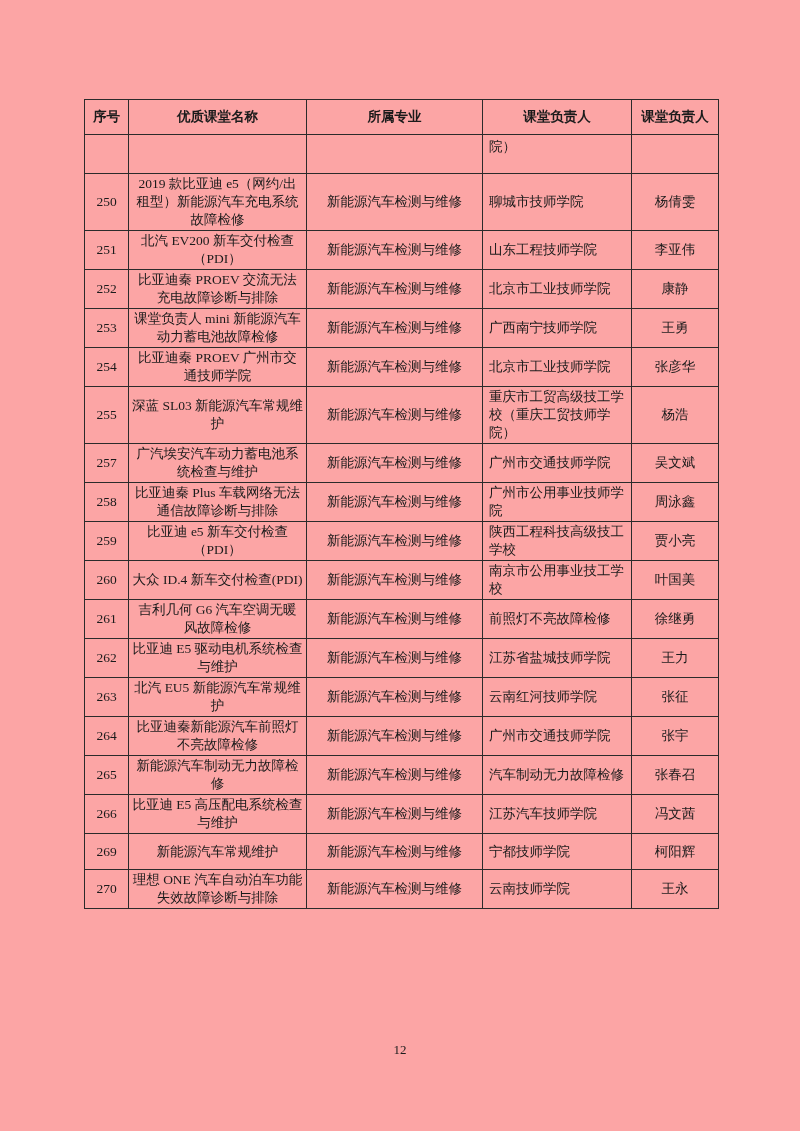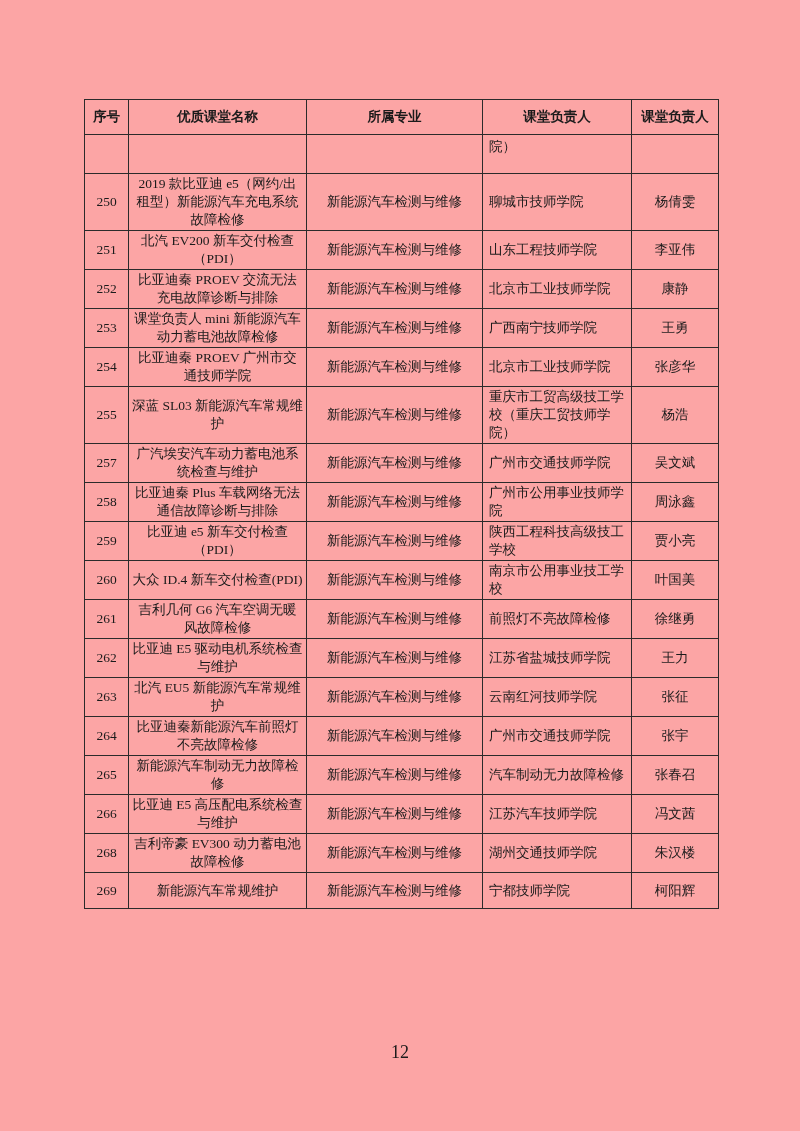--- a/index.html
+++ b/index.html
@@ -53,21 +53,21 @@
   tr.cont-row td.unit {
     vertical-align: top;
     padding-top: 3px;
   }
   .footer {
     position: absolute;
     top: 1042px;
     left: 0;
     width: 100%;
     text-align: center;
-    font-size: 18px;
+    font-size: 13px;
     color: #1b1b1b;
   }
 </style>
 </head>
 <body>
 
 <div class="page">
 
   <div class="table-wrap">
     <table class="course-table">
@@ -219,35 +219,35 @@
 
   <tr>
     <td class="no">266</td>
     <td class="name">比亚迪 E5 高压配电系统检查与维护</td>
     <td class="major">新能源汽车检测与维修</td>
     <td class="unit">江苏汽车技师学院</td>
     <td class="person">冯文茜</td>
   </tr>
 
 
-  <tr>
-    <td class="no">268</td>
-    <td class="name">吉利帝豪 EV300 动力蓄电池故障检修</td>
-    <td class="major">新能源汽车检测与维修</td>
-    <td class="unit">湖州交通技师学院</td>
-    <td class="person">朱汉楼</td>
-  </tr>
 
   <tr>
     <td class="no">269</td>
     <td class="name">新能源汽车常规维护</td>
     <td class="major">新能源汽车检测与维修</td>
     <td class="unit">宁都技师学院</td>
     <td class="person">柯阳辉</td>
   </tr>
 
+  <tr>
+    <td class="no">270</td>
+    <td class="name">理想 ONE 汽车自动泊车功能失效故障诊断与排除</td>
+    <td class="major">新能源汽车检测与维修</td>
+    <td class="unit">云南技师学院</td>
+    <td class="person">王永</td>
+  </tr>
 </tbody>
     </table>
   </div>
 
   <div class="footer">12</div>
 
 </div>
 
 </body></html>

